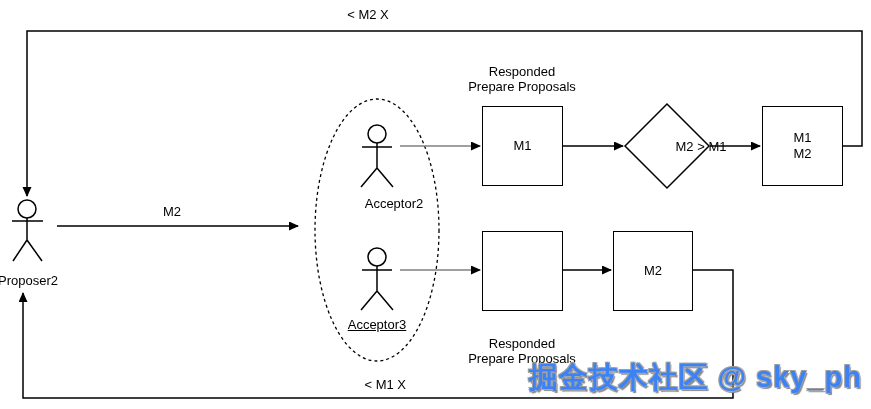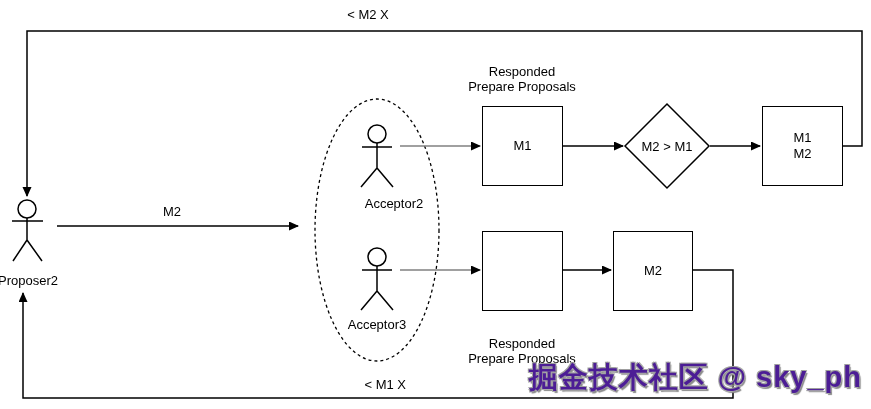--- a/index.html
+++ b/index.html
@@ -42,34 +42,34 @@
     position: absolute;
     font-size: 13px;
     text-align: center;
     white-space: pre-line;
     line-height: 15px;
   }
   .lbl-top-feedback    { left: 330px; top: 7px;   width: 76px; }
   .lbl-m2-message      { left: 150px; top: 204px; width: 44px; }
   .lbl-responded-top   { left: 447px; top: 64px;  width: 150px; }
   .lbl-responded-bot   { left: 447px; top: 336px; width: 150px; }
-  .lbl-diamond         { left: 625px; top: 139px; width: 84px; }
+  .lbl-diamond         { left: 659px; top: 139px; width: 84px; }
   .lbl-proposer2       { left: -12px; top: 273px; width: 80px; }
   .lbl-acceptor2       { left: 354px; top: 196px; width: 80px; }
-  .lbl-acceptor3       { left: 337px; top: 317px; width: 80px; }
+  .lbl-acceptor3       { left: 337px; top: 317px; width: 80px; text-decoration: underline; }
   .lbl-bottom-feedback { left: 330px; top: 377px; width: 76px; text-align: right; }
   .watermark {
     position: absolute;
     top: 358px;
     right: 9px;
     font-size: 29px;
     font-weight: bold;
     letter-spacing: 1px;
     white-space: nowrap;
-    color: #4c1d95;
+    color: #3b82f6;
     text-shadow:
       -1px -1px 0 #9e9e9e,
        1px -1px 0 #ababab,
       -1px  1px 0 #ababab,
        1.5px 1.5px 1px #8a8a8a;
   }
 </style>
 </head>
 <body>
 

